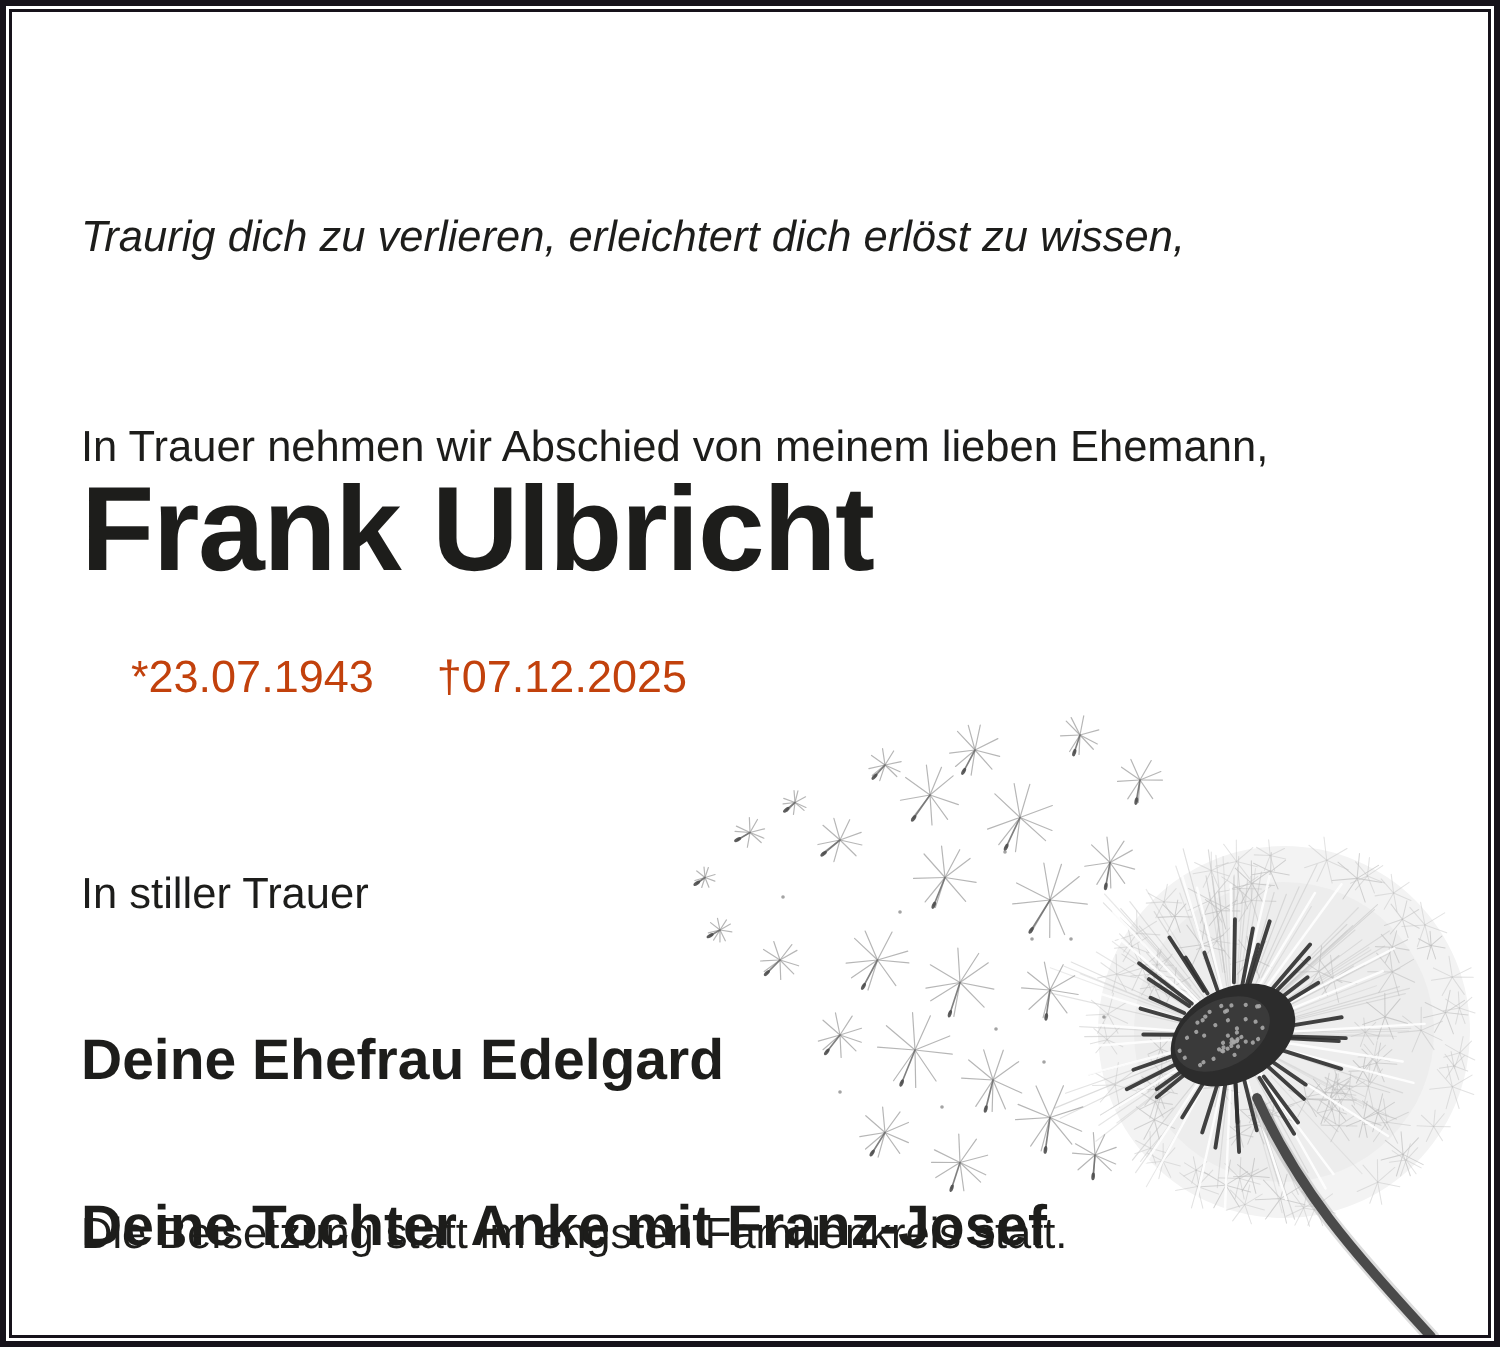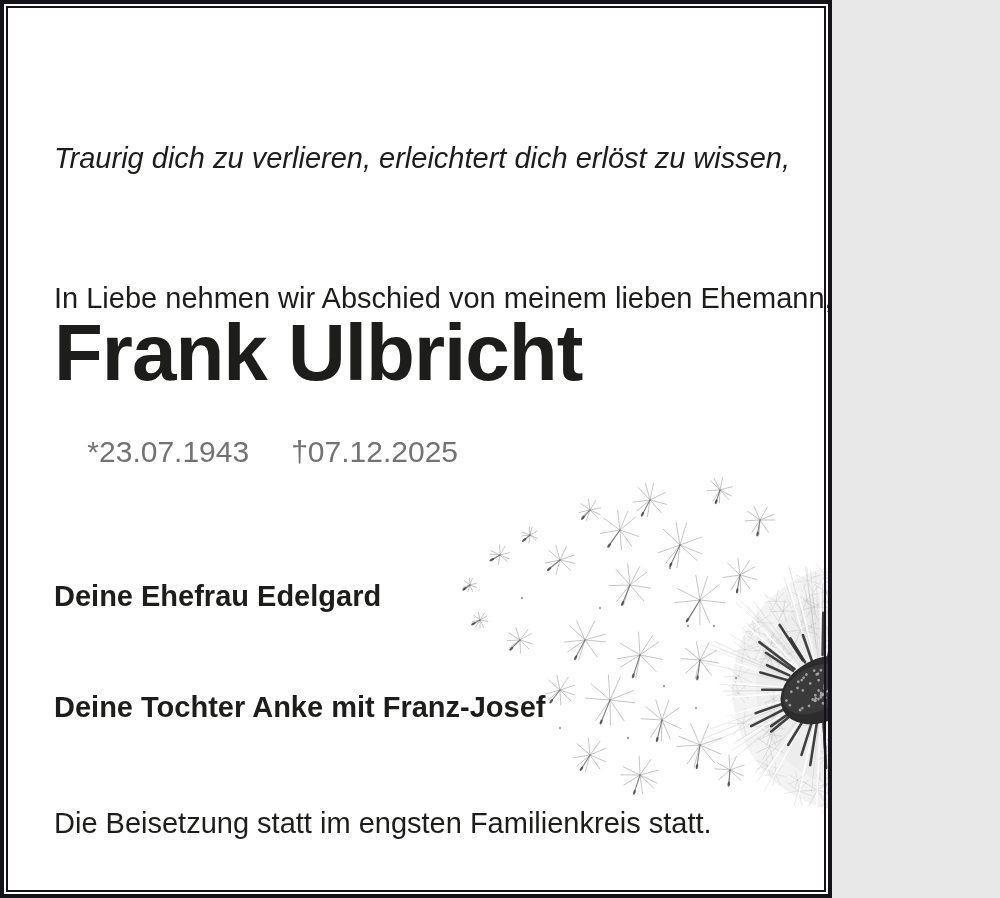--- a/index.html
+++ b/index.html
@@ -1,29 +1,29 @@
 <!DOCTYPE html>
 <html><head>
 <meta charset="utf-8">
 <style>
   html,body{margin:0;padding:0;background:#e8e8e8;}
   #page{
-    position:relative;width:832px;height:898px;background:#ffffff;
+    position:relative;width:1000px;height:898px;background:#ffffff;
     font-family:"Liberation Sans", sans-serif;color:#1d1d1b;overflow:hidden;
   }
   .outer-border{position:absolute;inset:0;border:4px solid #16121a;z-index:5;pointer-events:none;}
   .inner-border{position:absolute;inset:6px;border:2px solid #16121a;z-index:5;pointer-events:none;}
   .txt{position:absolute;left:54px;z-index:2;white-space:pre;}
   #epigraph{top:66px;font-size:29px;line-height:37px;font-style:italic;}
   #intro{top:206px;font-size:29px;line-height:37px;}
   #deceased-name{top:313px;font-size:80px;line-height:80px;font-weight:bold;letter-spacing:-1px;}
-  #dates{top:396px;font-size:30px;line-height:37px;color:#737373;}
+  #dates{top:396px;font-size:30px;line-height:37px;color:#c2410c;}
   #dates .death{margin-left:42px;}
   #mourning{top:504px;font-size:29px;line-height:37px;}
-  #mourning .bold-line{font-weight:bold;font-size:29px;}
+  #mourning .bold-line{font-weight:bold;font-size:38px;}
   #funeral-note{top:805px;font-size:29px;line-height:37px;}
   #dandelion{position:absolute;left:438px;top:476px;width:556px;height:416px;z-index:1;}
 </style>
 </head>
 <body>
 
 <div id="page">
 
   <div class="outer-border"></div>
   <div class="inner-border"></div>
@@ -1115,30 +1115,31 @@
       <circle cx="190" cy="262" r="1.2" fill="#666" opacity="0.6"></circle>
       <circle cx="276" cy="150" r="1.2" fill="#666" opacity="0.6"></circle>
       <circle cx="226" cy="210" r="1.2" fill="#666" opacity="0.6"></circle>
     </svg>
 
   <div id="epigraph" class="txt">
     <div>Traurig dich zu verlieren, erleichtert dich erlöst zu wissen,</div>
   </div>
 
   <div id="intro" class="txt">
-    <div>In Liebe nehmen wir Abschied von meinem lieben Ehemann,</div>
+    <div>In Trauer nehmen wir Abschied von meinem lieben Ehemann,</div>
   </div>
 
   <div id="deceased-name" class="txt">Frank Ulbricht</div>
 
   <div id="dates" class="txt">
     <span class="birth">*23.07.1943</span><span class="death">†07.12.2025</span>
   </div>
 
   <div id="mourning" class="txt">
+    <div>In stiller Trauer</div>
     <div class="bold-line">Deine Ehefrau Edelgard</div>
     <div class="bold-line">Deine Tochter Anke mit Franz-Josef</div>
     
     
     
     
   </div>
 
   <div id="funeral-note" class="txt">Die Beisetzung statt im engsten Familienkreis statt.</div>
 

